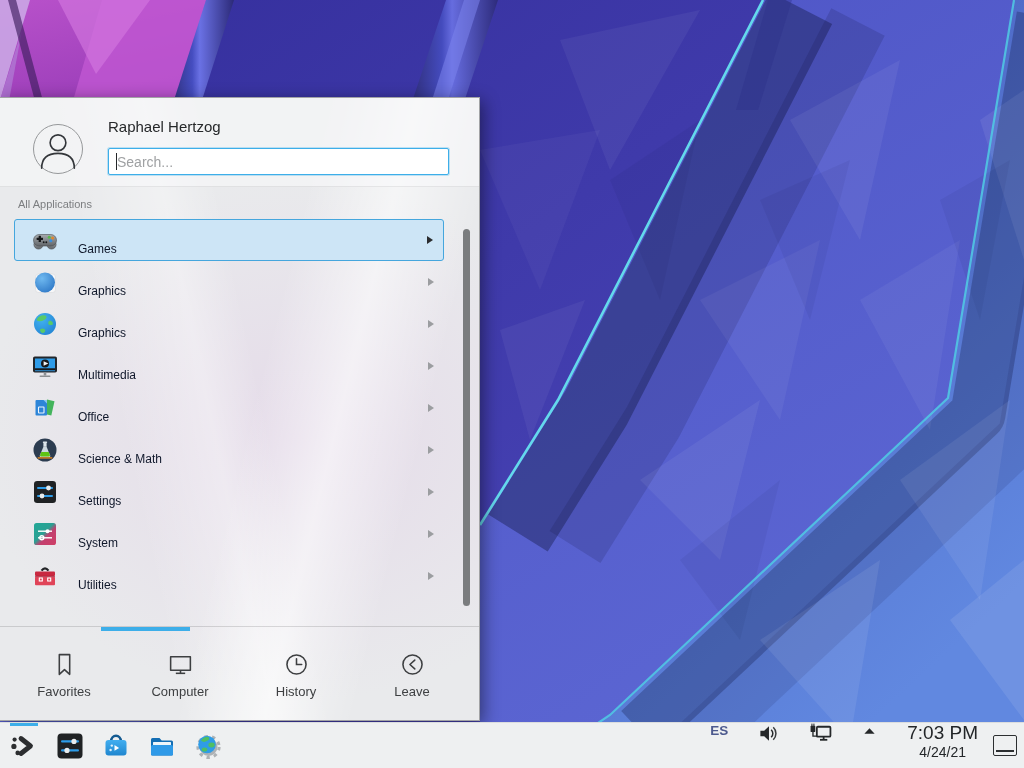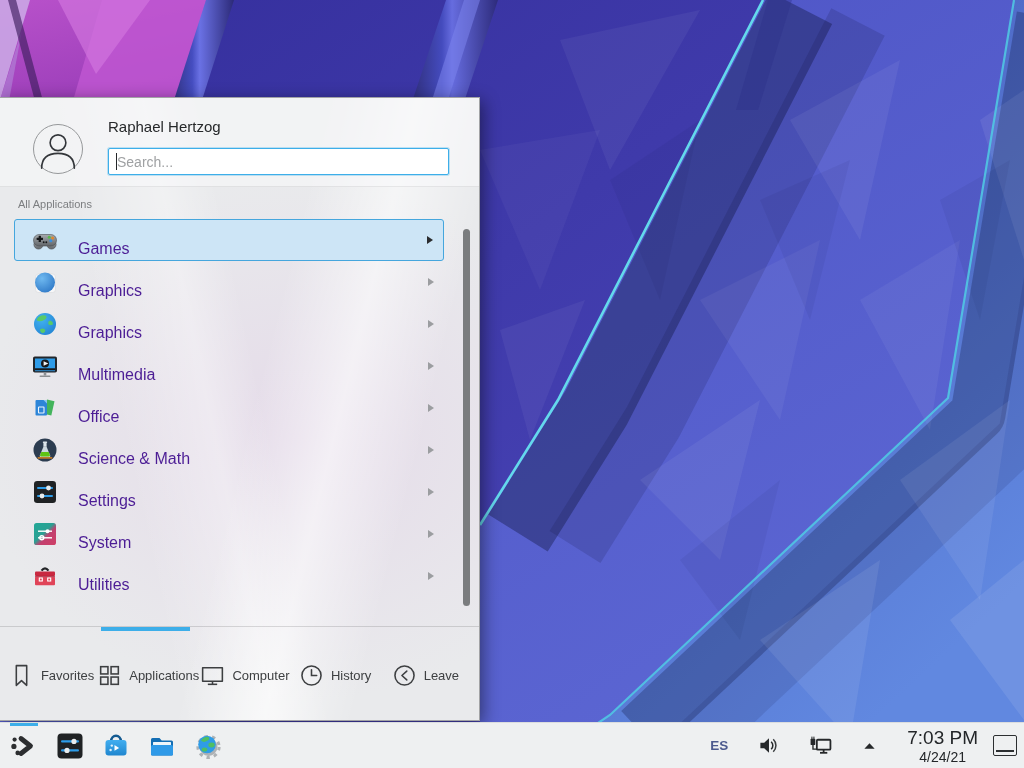--- a/index.html
+++ b/index.html
@@ -28,40 +28,40 @@
   .searchwrap input::placeholder{color:#9fa1a3;opacity:1;}
   .tcaret{position:absolute;left:8px;top:5px;width:1px;height:17px;background:#232629;}
   .seclabel{position:absolute;left:18px;top:100px;font-size:11px;color:#7c7e80;}
 
   .cat-list{position:absolute;left:0;top:121px;right:0;height:407px;overflow:hidden;}
   .cat-row{display:flex;align-items:center;height:42px;margin:0 35px 0 14px;
     padding-left:17px;padding-right:10px;box-sizing:border-box;}
   .cat-row.sel{background:#cde5f6;border:1px solid #45a6dd;border-radius:3px;padding-left:16px;}
   .cicon{width:28px;height:28px;flex:0 0 28px;}
   .cicon svg{display:block;}
-  .clabel{margin-left:19px;font-size:16px;color:#4c1d95;margin-top:18px;}
+  .clabel{margin-left:19px;font-size:12px;color:#0f172a;margin-top:18px;}
   .arrow{margin-left:auto;width:0;height:0;border-top:4.5px solid transparent;
     border-bottom:4.5px solid transparent;border-left:6px solid #9b9da0;}
   .arrow.dark{border-left-color:#2a2c2e;}
 
   .vscroll{position:absolute;left:463px;top:131px;width:7px;height:377px;
     background:#7a7c7e;border-radius:4px;}
   .tabsep{position:absolute;left:0;right:0;top:528px;height:1px;background:rgba(0,0,0,0.13);}
   .tabind{position:absolute;left:101px;top:529px;width:89px;height:4px;background:#3daee9;}
   .tabbar{position:absolute;left:6px;right:9px;top:534px;height:86px;display:flex;}
-  .tab{flex:1;display:flex;flex-direction:row;align-items:center;justify-content:center;gap:6px;cursor:default;}
+  .tab{flex:1;display:flex;flex-direction:column;align-items:center;justify-content:center;gap:6px;cursor:default;}
   .tab .tlabel{font-size:13px;color:#3e4042;}
 
   
   #panel{position:absolute;left:0;top:722px;width:1024px;height:46px;background:#eef0f1;
     border-top:1px solid rgba(0,0,0,0.08);box-sizing:border-box;}
   .apps{position:absolute;left:8px;top:7px;display:flex;gap:14px;}
   .appbtn{width:32px;height:32px;display:flex;align-items:center;justify-content:center;}
   .active-line{position:absolute;left:10px;top:0;width:28px;height:3px;background:#3daee9;}
-  .tray{position:absolute;right:46px;top:0;height:100%;display:flex;align-items:center;gap:30px;}
+  .tray{position:absolute;right:46px;top:0;height:100%;display:flex;gap:30px;}
   .kbd{font-size:13.5px;font-weight:bold;color:#4c5a8e;}
   .clock{text-align:center;line-height:1;color:#232629;}
   .clock .t{font-size:19px;}
   .clock .d{font-size:14px;margin-top:3px;}
   .showdesk{position:absolute;right:7px;top:12px;width:24px;height:21px;
     border:1.4px solid #2c2f31;border-radius:2px;box-sizing:border-box;}
   .showdesk i{position:absolute;left:2px;right:2px;bottom:3px;height:1.6px;background:#2c2f31;}
 </style>
 </head>
 <body>
@@ -323,29 +323,20 @@
     <div class="tabind"></div>
 
     <div class="tabbar">
       <div class="tab">
         <svg viewBox="0 0 26 26" width="27" height="27" fill="none" stroke="#3d3f41" stroke-width="1.5" stroke-linejoin="round">
           <path d="M8,3.5 h10 v19 l-5,-4.6 -5,4.6 z"></path>
           </svg>
         <span class="tlabel">Favorites</span>
       </div>
       <div class="tab">
-        <svg viewBox="0 0 26 26" width="27" height="27" fill="none" stroke="#3d3f41" stroke-width="1.5">
-          <rect x="4.5" y="4.5" width="7" height="7"></rect>
-            <rect x="14.5" y="4.5" width="7" height="7"></rect>
-          <rect x="4.5" y="14.5" width="7" height="7"></rect>
-            <rect x="14.5" y="14.5" width="7" height="7"></rect>
-          </svg>
-        <span class="tlabel">Applications</span>
-      </div>
-      <div class="tab">
         <svg viewBox="0 0 26 26" width="27" height="27" fill="none" stroke="#3d3f41" stroke-width="1.5" stroke-linejoin="round">
           <rect x="3.5" y="5.5" width="19" height="13"></rect>
             <line x1="13" y1="18.5" x2="13" y2="21.5"></line>
             <line x1="8.5" y1="21.5" x2="17.5" y2="21.5"></line>
           </svg>
         <span class="tlabel">Computer</span>
       </div>
       <div class="tab">
         <svg viewBox="0 0 26 26" width="27" height="27" fill="none" stroke="#3d3f41" stroke-width="1.5" stroke-linecap="round">
           <circle cx="13" cy="13" r="9.2"></circle>

